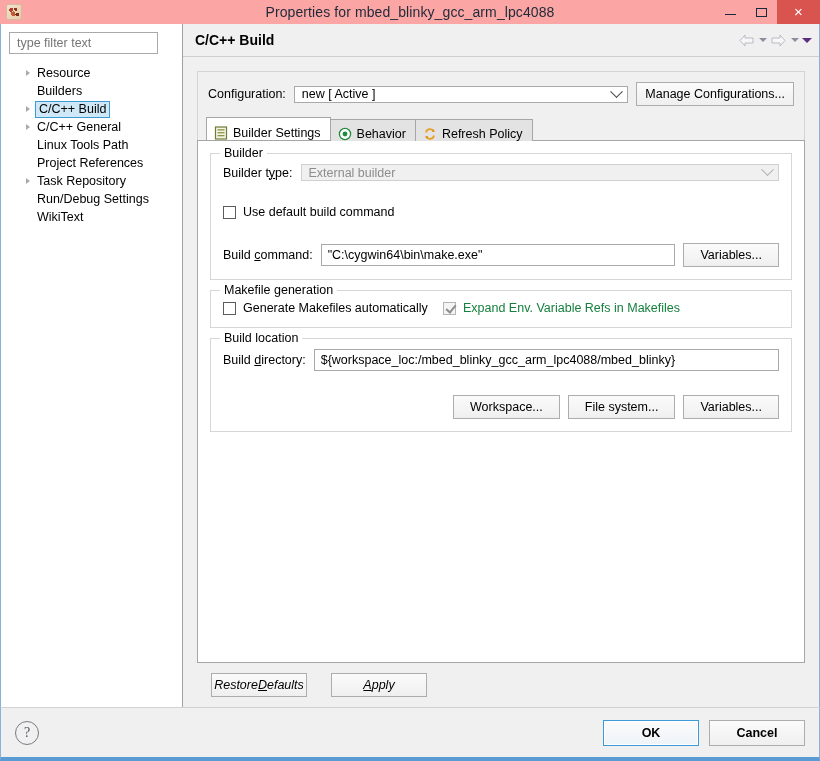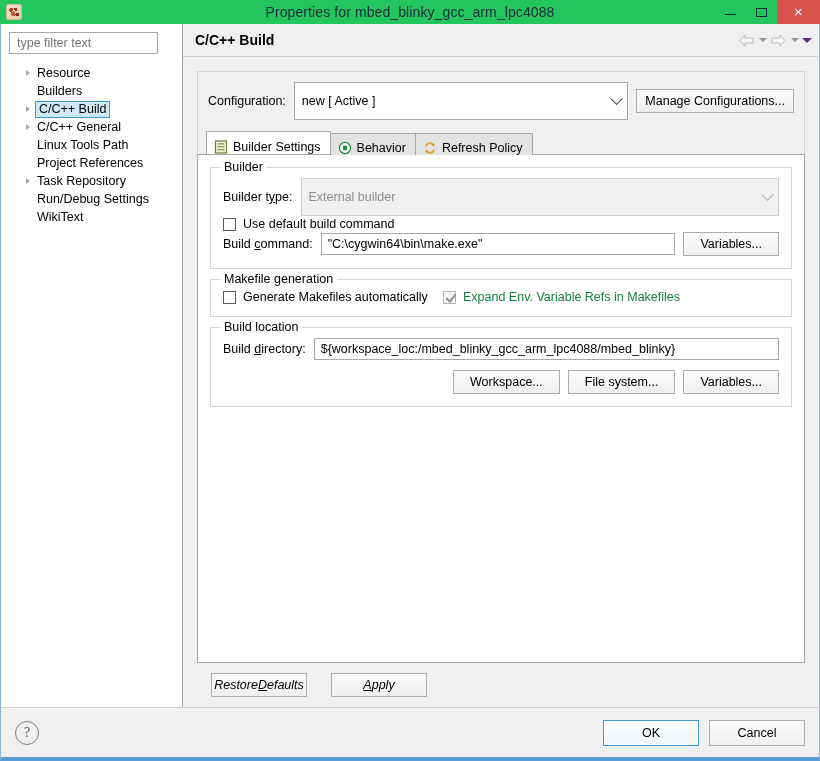--- a/index.html
+++ b/index.html
@@ -25,21 +25,21 @@
     box-sizing: border-box;
     display: flex;
     flex-direction: column;
   }
 
   
   .titlebar {
     position: relative;
     height: 24px;
     flex: 0 0 24px;
-    background: #22c55e;
+    background: #fca5a5;
     display: flex;
     align-items: center;
   }
   .app-icon {
     width: 16px;
     height: 16px;
     margin-left: 6px;
     border-radius: 2px;
     background:
       radial-gradient(circle at 30% 35%, #b0402a 0 2px, transparent 2px),
@@ -263,21 +263,21 @@
     align-items: center;
     background: #f0f0f0;
     border: 1px solid #d4d4d4;
     border-bottom: none;
     padding: 10px 10px 12px 10px;
     box-sizing: border-box;
     gap: 8px;
   }
   .combo {
     flex: 1 1 auto;
-    height: 38px;
+    height: 17px;
     background: #ffffff;
     border: 1px solid #a9a9a9;
     box-sizing: border-box;
     display: flex;
     align-items: center;
     padding: 0 4px 0 7px;
     font-size: 12.5px;
     position: relative;
     min-width: 0;
   }
@@ -376,21 +376,21 @@
     left: 9px;
     background: #ffffff;
     padding: 0 4px;
     font-size: 12.5px;
     color: #000;
   }
   .field-row {
     display: flex;
     align-items: center;
     gap: 8px;
-    margin-bottom: 1px;
+    margin-bottom: 24px;
   }
   .field-row:last-child { margin-bottom: 0; }
   .field-label {
     font-size: 12.5px;
     white-space: nowrap;
   }
   .field-label .u { text-decoration: underline; }
 
   .textfield {
     flex: 1 1 auto;
@@ -497,20 +497,21 @@
   }
   .bottom-btns {
     margin-left: auto;
     display: flex;
     gap: 10px;
   }
   .btn.dialog-btn {
     width: 96px;
     height: 22px;
     padding: 12px;
+    font-weight: bold;
   }
   .btn.dialog-btn.default {
     border: 1px solid #3c9ad4;
     box-shadow: inset 0 0 0 1px #ffffff;
     background: linear-gradient(#fbfbfb, #eef4f9);
   }
 </style>
 </head>
 <body>
 

